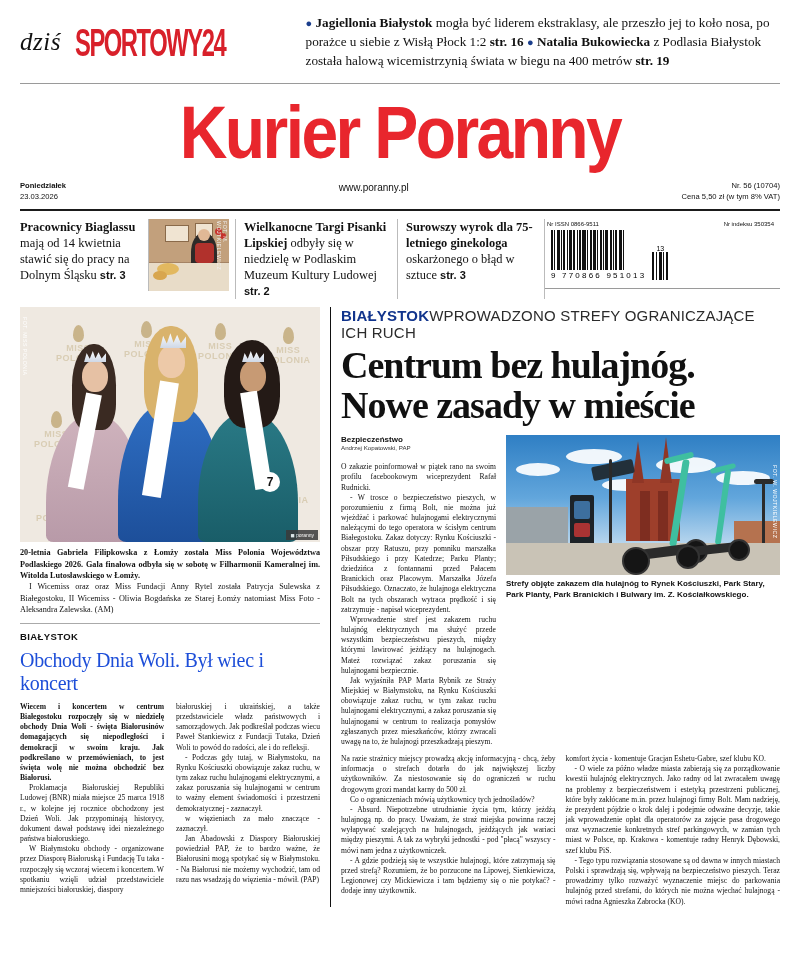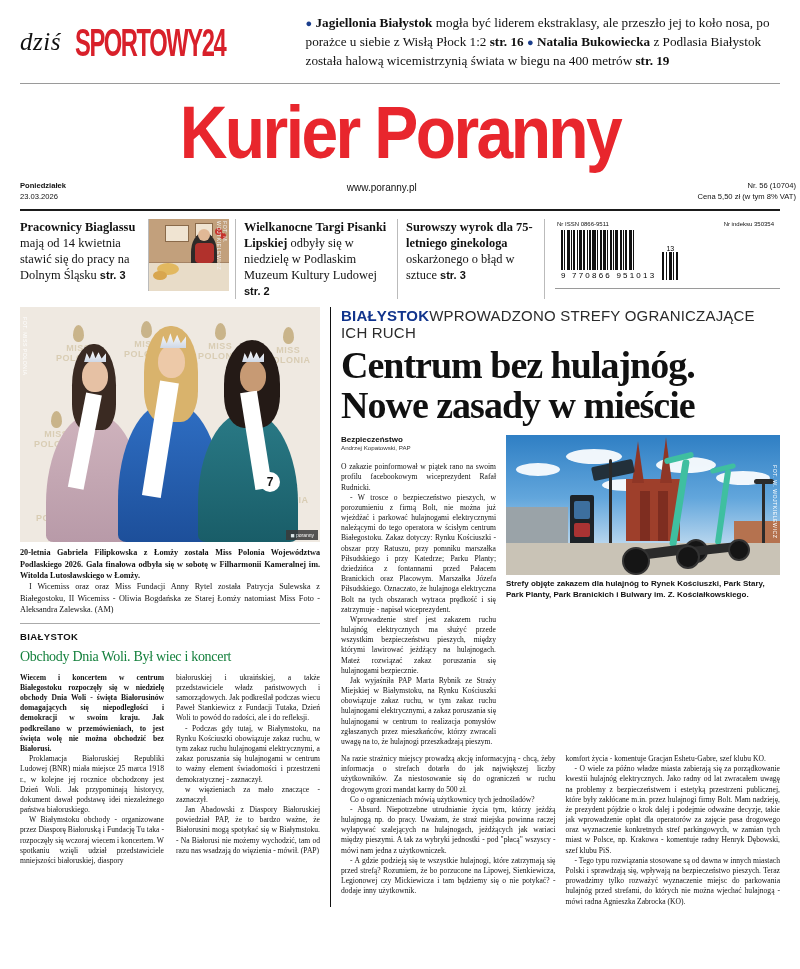--- a/index.html
+++ b/index.html
@@ -33,35 +33,35 @@
   
   .masthead{
     text-align:center;color:#e8262d;font-family:"Liberation Sans",sans-serif;
     font-weight:bold;font-size:66px;letter-spacing:-2.6px;
     line-height:1;padding:10px 0 6px 0;
     transform:scaleY(1.12);transform-origin:center top;
   }
   .dateline{
     display:flex;justify-content:space-between;align-items:flex-start;
     font-family:"Liberation Sans",sans-serif;font-size:7.6px;color:#111;
-    padding:14px 4px 4px 20px;line-height:1.45;
+    padding:14px 20px 4px 20px;line-height:1.45;
   }
   .dateline .mid{font-size:10px;padding-top:1px;}
   .dateline .right{text-align:right;}
   .dateline .lbl{font-weight:bold;}
   .rule2{height:2px;background:#1b1b1b;margin:3px 20px 0 20px;}
 
   
   .teasers{display:flex;padding:8px 20px 0 20px;gap:0;}
   .tcol{font-family:"Liberation Serif",serif;font-size:12.4px;line-height:1.3;color:#111;}
   .t1{width:120px;padding-right:8px;}
   .tphoto{width:80px;height:72px;border-left:1px solid #bbb;position:relative;overflow:hidden;}
   .t2{width:145px;padding:0 8px;border-left:1px solid #bbb;margin-left:6px;}
   .t3{width:130px;padding:0 8px;border-left:1px solid #bbb;}
-  .t4{flex:1;padding-left:10px;border-left:1px solid #bbb;}
+  .t4{flex:1;border-left:1px solid #bbb;}
   .tcol .hd{font-weight:bold;}
   .str{font-family:"Liberation Sans",sans-serif;font-weight:bold;font-size:11px;}
 
   
   .issnrow{display:flex;justify-content:space-between;font-family:"Liberation Sans",sans-serif;
     font-size:6px;color:#111;padding:2px 6px 3px 2px;}
   .barcode-wrap{display:flex;align-items:flex-end;gap:6px;padding-left:6px;}
   .barcode{height:40px;display:flex;align-items:flex-end;}
   .barcode i{display:block;background:#111;height:40px;}
   .bc-num{font-family:"Liberation Sans",sans-serif;font-size:8px;letter-spacing:2.2px;
@@ -83,22 +83,22 @@
     font-family:"Liberation Serif",serif;font-size:8.2px;line-height:1.38;
     color:#111;padding-top:5px;text-align:justify;
   }
   .capsmall .b{font-weight:bold;}
   .hr-cap{height:1px;background:#aaa;margin:8px 0 7px 0;}
   .kicker{
     font-family:"Liberation Sans",sans-serif;font-weight:bold;font-size:9.5px;
     letter-spacing:.4px;color:#111;
   }
   .sub-hd{
-    font-family:"Liberation Serif",serif;font-size:14px;line-height:1.12;
-    color:#15803d;padding:7px 0 8px 0;letter-spacing:-.3px;
+    font-family:"Liberation Serif",serif;font-size:20px;line-height:1.12;
+    color:#1d4ed8;padding:7px 0 8px 0;letter-spacing:-.3px;
   }
   .bodytxt{
     font-family:"Liberation Serif",serif;font-size:7.6px;line-height:1.34;
     color:#111;text-align:justify;
   }
   .bodytxt p{margin:0 0 0 0;text-indent:9px;}
   .bodytxt p.first{text-indent:0;font-weight:bold;}
 
   
   .bannerbar{

